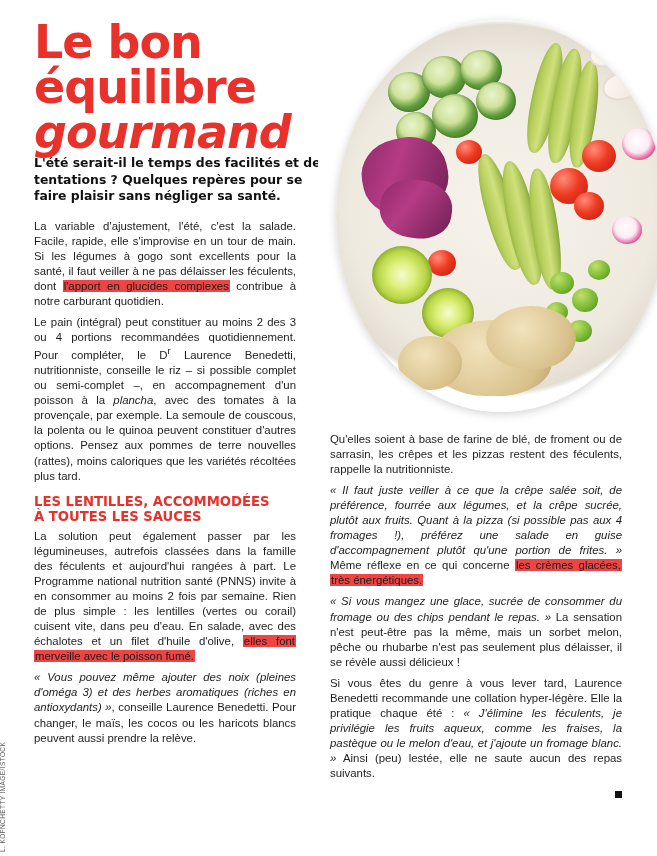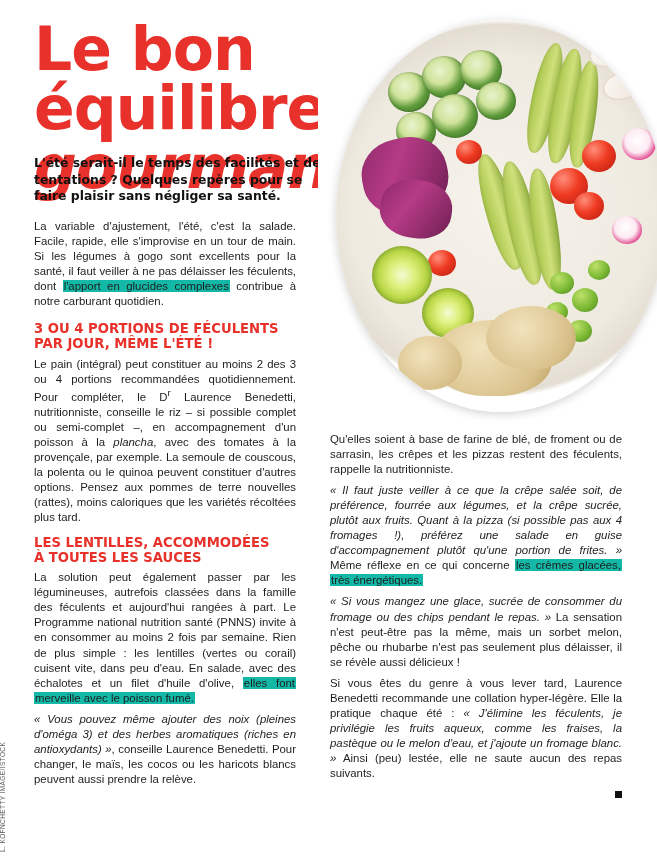--- a/index.html
+++ b/index.html
@@ -12,21 +12,21 @@
     overflow:hidden;
   }
   .page{position:absolute;inset:0;}
 
   
   .headline{
     position:absolute;
     left:34px; top:20px; width:340px;
     font-family:"DejaVu Sans", sans-serif;
     font-weight:bold;
-    font-size:60px;
+    font-size:46px;
     line-height:0.98;
     color:#e8312a;
     letter-spacing:-1px;
   }
   .headline .l2{display:block;font-style:italic;}
 
   
   .standfirst{
     position:absolute;
     left:34px; top:155px; width:300px;
@@ -54,21 +54,21 @@
     font-weight:bold;
     color:#e8312a;
     font-size:13.2px;
     line-height:1.15;
     margin:10px 0 5px 0;
     text-transform:uppercase;
   }
   h3.sub.first{margin-top:12px;}
 
   .hl{
-    background:#14b8a6;
+    background:#ef4444;
     padding:0 1px;
     box-decoration-break:clone;
     -webkit-box-decoration-break:clone;
   }
   em,.ital{font-style:italic;}
 
   
   .photo{
     position:absolute;
     left:318px; top:6px;
@@ -206,24 +206,20 @@
 
       <div class="quinoa" style="left:96px;top:300px;width:120px;height:76px;border-radius:50% 50% 45% 45%;"></div>
       <div class="quinoa" style="left:150px;top:286px;width:90px;height:64px;"></div>
       <div class="quinoa" style="left:62px;top:316px;width:64px;height:54px;"></div>
     </div>
   </div>
 
   <div class="col col1">
     <p><span>La variable d'ajustement, l'été, c'est la salade. Facile, rapide, elle s'improvise en un tour de main. Si les légumes à gogo sont excellents pour la santé, il faut veiller à ne pas délaisser les féculents, dont </span><span class="hl">l'apport en glucides complexes</span><span> contribue à notre carburant quotidien.</span></p>
 
-    <h3 class="sub first">
-      <span>3 OU 4 PORTIONS DE FÉCULENTS</span><br>
-      <span>PAR JOUR, MÊME L'ÉTÉ !</span>
-    </h3>
 
     <p><span>Le pain (intégral) peut constituer au moins 2 des 3 ou 4 portions recommandées quotidiennement. Pour compléter, le D</span><sup>r</sup><span> Laurence Benedetti, nutritionniste, conseille le riz – si possible complet ou semi-complet –, en accompagnement d'un poisson à la </span><span class="ital">plancha</span><span>, avec des tomates à la provençale, par exemple. La semoule de couscous, la polenta ou le quinoa peuvent constituer d'autres options. Pensez aux pommes de terre nouvelles (rattes), moins caloriques que les variétés récoltées plus tard.</span></p>
 
     <h3 class="sub">
       <span>LES LENTILLES, ACCOMMODÉES</span><br>
       <span>À TOUTES LES SAUCES</span>
     </h3>
 
     <p><span>La solution peut également passer par les légumineuses, autrefois classées dans la famille des féculents et aujourd'hui rangées à part. Le Programme national nutrition santé (PNNS) invite à en consommer au moins 2 fois par semaine. Rien de plus simple : les lentilles (vertes ou corail) cuisent vite, dans peu d'eau. En salade, avec des échalotes et un filet d'huile d'olive, </span><span class="hl">elles font merveille avec le poisson fumé.</span></p>
     <p><span class="ital">« Vous pouvez même ajouter des noix (pleines d'oméga 3) et des herbes aromatiques (riches en antioxydants) »</span><span>, conseille Laurence Benedetti. Pour changer, le maïs, les cocos ou les haricots blancs peuvent aussi prendre la relève.</span></p>

